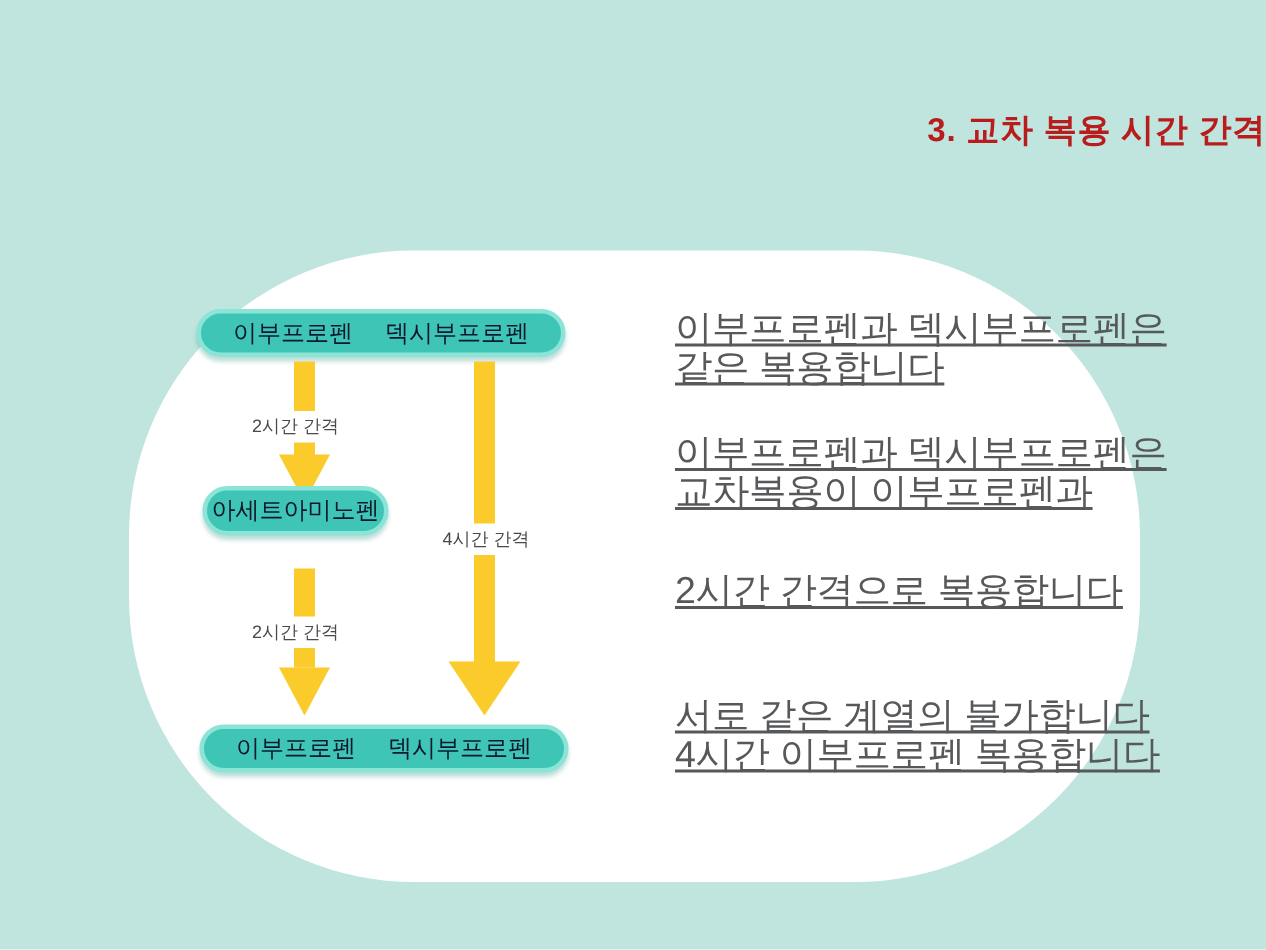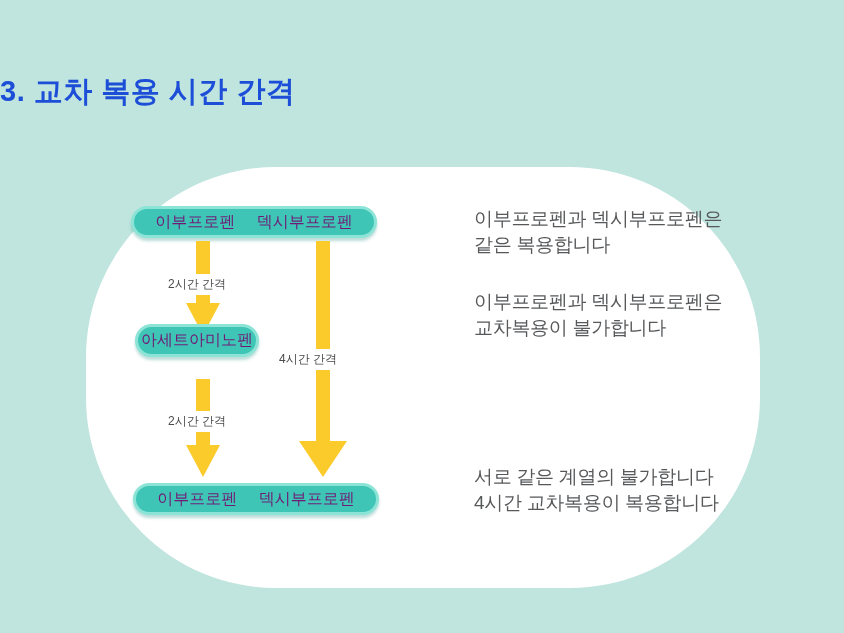--- a/index.html
+++ b/index.html
@@ -17,43 +17,43 @@
   .stage {
     position: absolute;
     inset: 0;
   }
   .page-title {
     position: absolute;
     top: 72px;
     left: 0;
     width: 100%;
     margin: 0;
-    text-align: left;
-    font-size: 29px;
+    text-align: right;
+    font-size: 22px;
     font-weight: bold;
-    color: #1d4ed8;
+    color: #b91c1c;
     letter-spacing: 0.5px;
   }
   .blob {
     position: absolute;
     left: 86px;
     top: 167px;
     width: 674px;
     height: 421px;
     background: #ffffff;
     border-radius: 190px;
   }
   
   .pill {
     position: absolute;
     box-sizing: border-box;
     background: #3fc5b6;
     border: 3px solid #8ce4d7;
     border-radius: 999px;
-    color: #701a75;
+    color: #0f172a;
     font-size: 16px;
     display: flex;
     align-items: center;
     justify-content: space-evenly;
     box-shadow: 0 3px 3px rgba(32, 143, 128, 0.30);
     white-space: nowrap;
   }
   .pill-top    { left: 131px; top: 206px; width: 246px; height: 32px; }
   .pill-middle { left: 135px; top: 324px; width: 124px; height: 33px; font-size: 16px; }
   .pill-bottom { left: 133px; top: 483px; width: 246px; height: 32px; }
@@ -83,30 +83,31 @@
     transform: translateX(-50%);
     background: #ffffff;
     padding: 2px 4px;
     font-size: 12px;
     color: #4a4a4a;
     white-space: nowrap;
     text-align: center;
   }
   .label-left-1 { left: 197px; top: 274px; }
   .label-left-2 { left: 197px; top: 411px; }
-  .label-right  { left: 308px; top: 349px; }
+  .label-right  { left: 324px; top: 349px; }
   
   .note {
     position: absolute;
-    left: 474px;
-    font-size: 19px;
+    left: 450px;
+    font-size: 25px;
     line-height: 26px;
     color: #57585a;
     letter-spacing: -0.3px;
     white-space: nowrap;
+    text-decoration: underline;
   }
   .note-1 { top: 206px; }
   .note-2 { top: 289px; }
   .note-3 { top: 381px; }
   .note-4 { top: 464px; }
 </style>
 </head>
 <body>
 
 <div class="stage">
@@ -145,24 +146,25 @@
 
   </div>
 
   <div class="note note-1">
     <div>이부프로펜과 덱시부프로펜은</div>
     <div>같은 복용합니다</div>
   </div>
 
   <div class="note note-2">
     <div>이부프로펜과 덱시부프로펜은</div>
-    <div>교차복용이 불가합니다</div>
+    <div>교차복용이 이부프로펜과</div>
   </div>
 
   <div class="note note-3">
+    <div>2시간 간격으로 복용합니다</div>
   </div>
 
   <div class="note note-4">
     <div>서로 같은 계열의 불가합니다</div>
-    <div>4시간 교차복용이 복용합니다</div>
+    <div>4시간 이부프로펜 복용합니다</div>
   </div>
 
 </div>
 
 </body></html>

